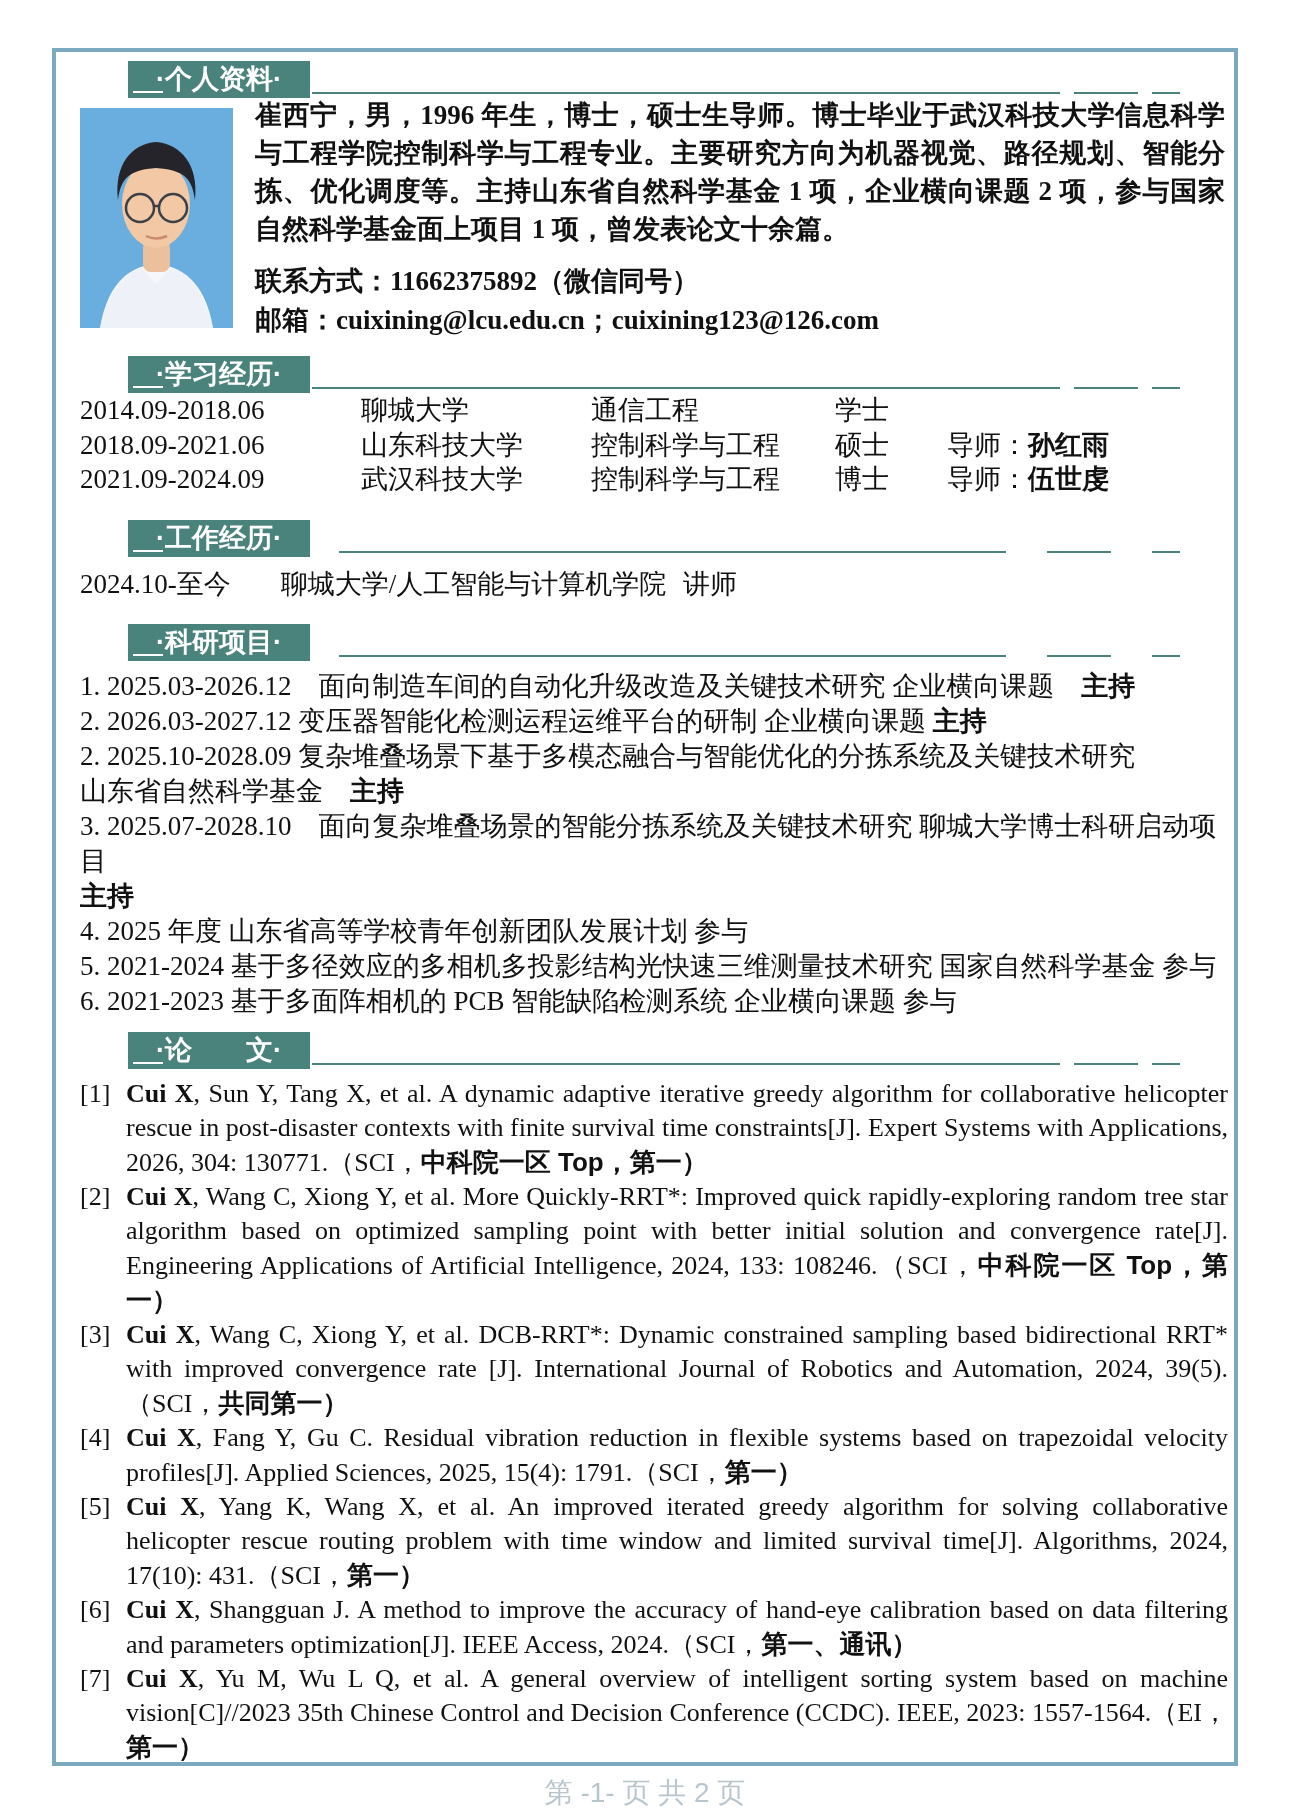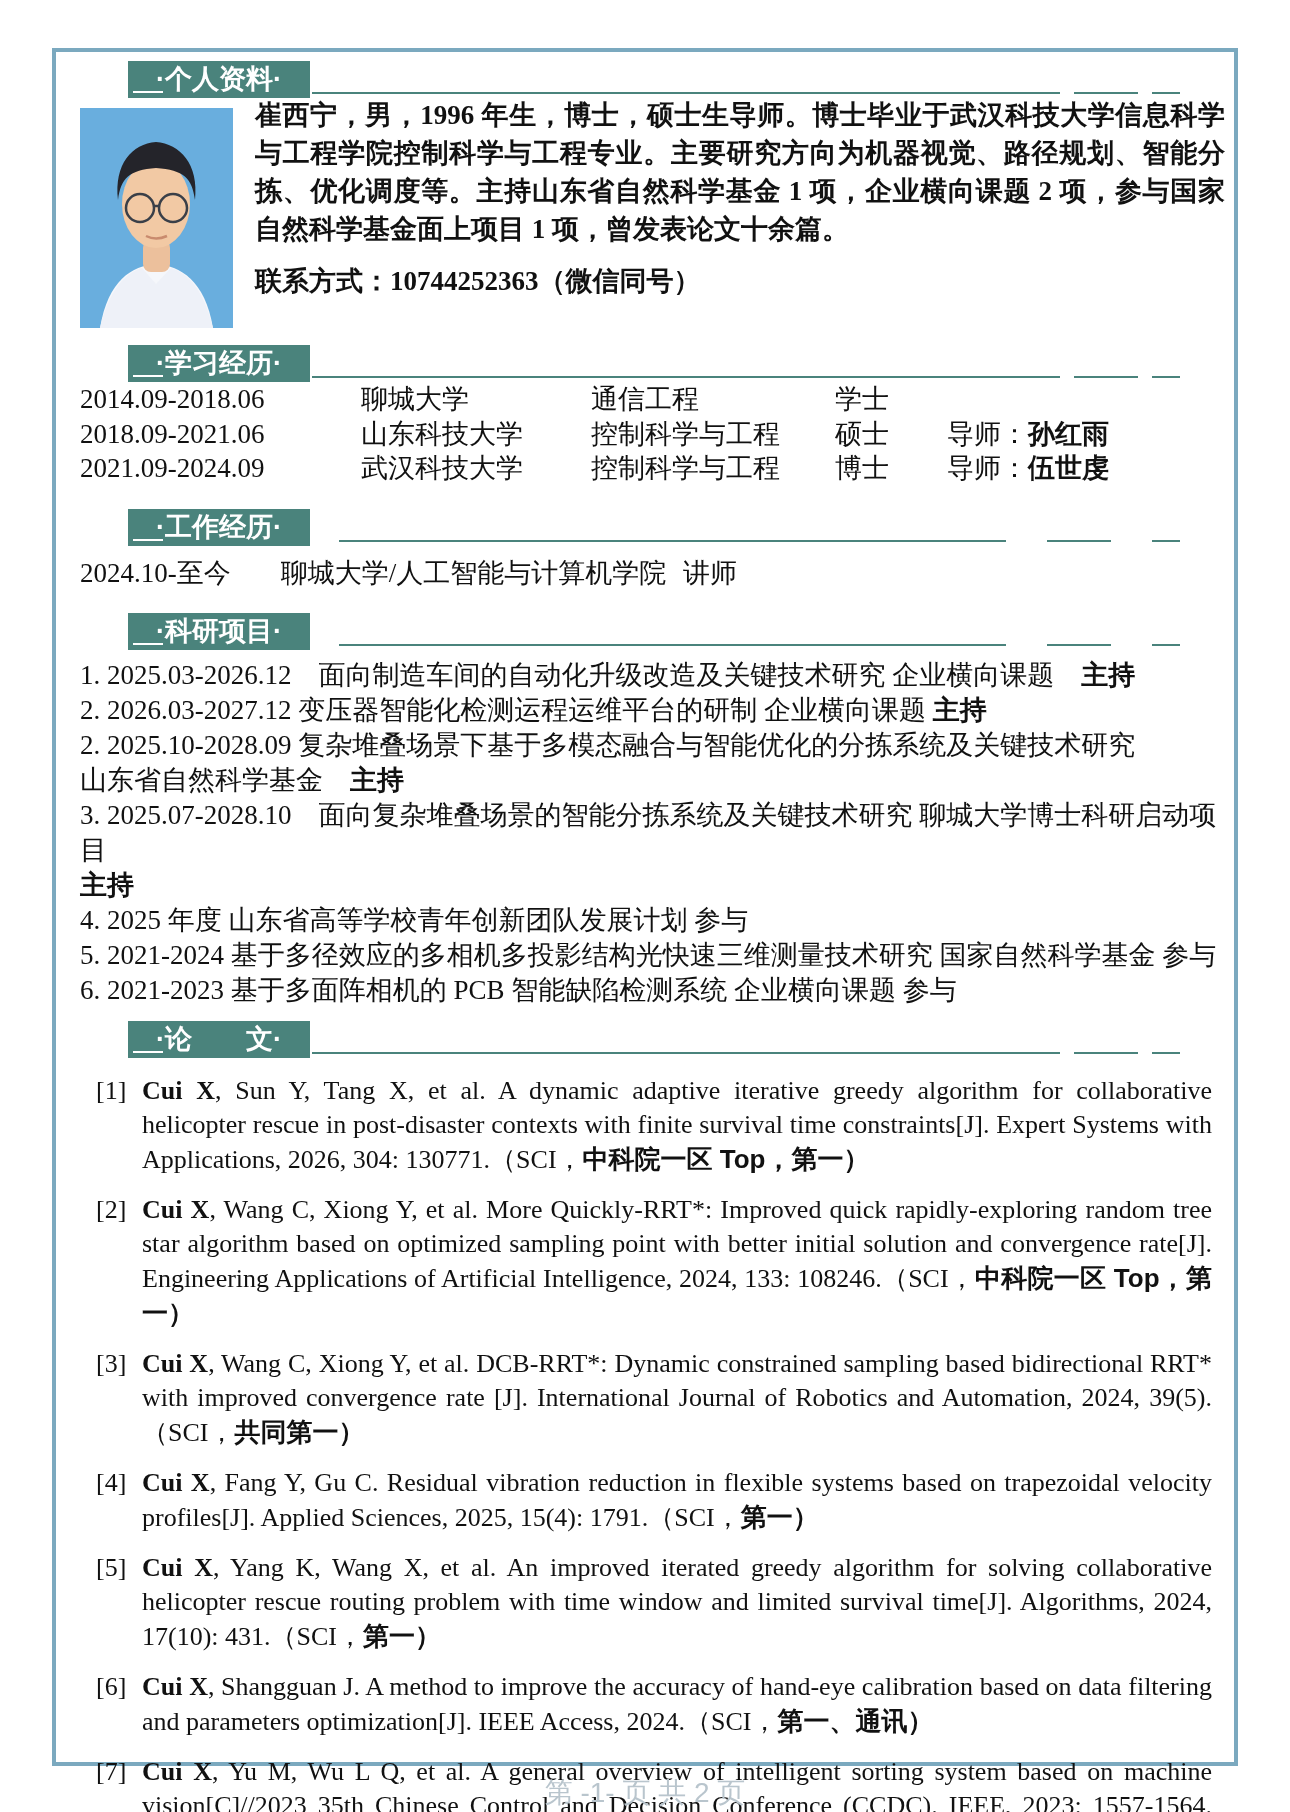--- a/index.html
+++ b/index.html
@@ -51,21 +51,21 @@
   .wk2{display:inline-block;width:419px;text-align:center;}
   .outdent{margin-left:-10px;}
 
   .edu{}
   .work-head{margin-top:16px;}
   .work{margin-top:10px;}
   .proj-head{margin-top:22px;gap:27px;}
   .proj{margin-top:8px;}
   .papers-head{margin-top:12px;}
   .papers{margin-top:8px;}
-  .paper{margin:16px;font-size:26px;line-height:34px;text-align:justify;
+  .paper{margin:0;font-size:26px;line-height:34px;text-align:justify;
          padding-left:46px;text-indent:-46px;}
   .plabel{display:inline-block;width:46px;text-indent:0;}
 
   .footer{position:absolute;left:0;top:1774px;width:1290px;text-align:center;
           color:var(--footer);font-size:28px;
           font-family:"Liberation Sans","DejaVu Sans",sans-serif;}
 </style>
 </head>
 <body>
 
@@ -89,21 +89,22 @@
           <ellipse cx="76" cy="96" rx="34" ry="44" fill="#f2c9a4"></ellipse>
           <path d="M38 92 C34 56 52 36 76 34 C100 36 119 56 115 92 C112 70 104 62 76 60 C49 62 41 70 38 92 Z" fill="#24242a"></path>
           <circle cx="60" cy="100" r="14" fill="none" stroke="#3a3f48" stroke-width="2.5"></circle>
           <circle cx="93" cy="100" r="14" fill="none" stroke="#3a3f48" stroke-width="2.5"></circle>
           <line x1="74" y1="98" x2="79" y2="98" stroke="#3a3f48" stroke-width="2.5"></line>
           <path d="M66 128 Q76 133 87 128" stroke="#c98b6e" stroke-width="2.5" fill="none"></path>
         </svg>
       </div>
       <div class="profile-text">
         <p class="intro">崔西宁，男，1996 年生，博士，硕士生导师。博士毕业于武汉科技大学信息科学与工程学院控制科学与工程专业。主要研究方向为机器视觉、路径规划、智能分拣、优化调度等。主持山东省自然科学基金 1 项，企业横向课题 2 项，参与国家自然科学基金面上项目 1 项，曾发表论文十余篇。</p>
-        <p class="contact">联系方式：10744252363（微信同号）</p>
+        <p class="contact">联系方式：11662375892（微信同号）</p>
+        <p class="contact email">邮箱：cuixining@lcu.edu.cn；cuixining123@126.com</p>
       </div>
     </div>
 
     <div class="sec-head work-head">
       <div class="sec-box">·学习经历·</div>
       <div class="sec-line sl1"></div>
       <div class="sec-line sl2"></div>
       <div class="sec-line sl3"></div>
     </div>
     <div class="edu">

